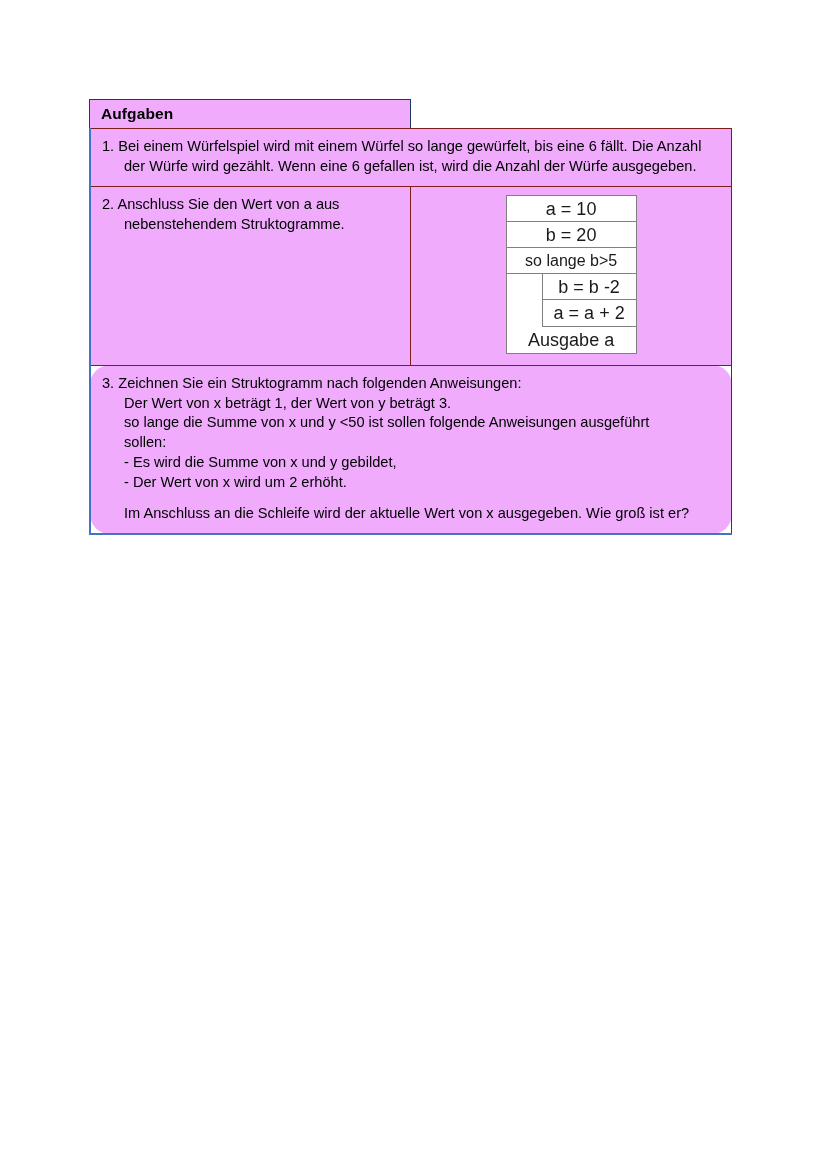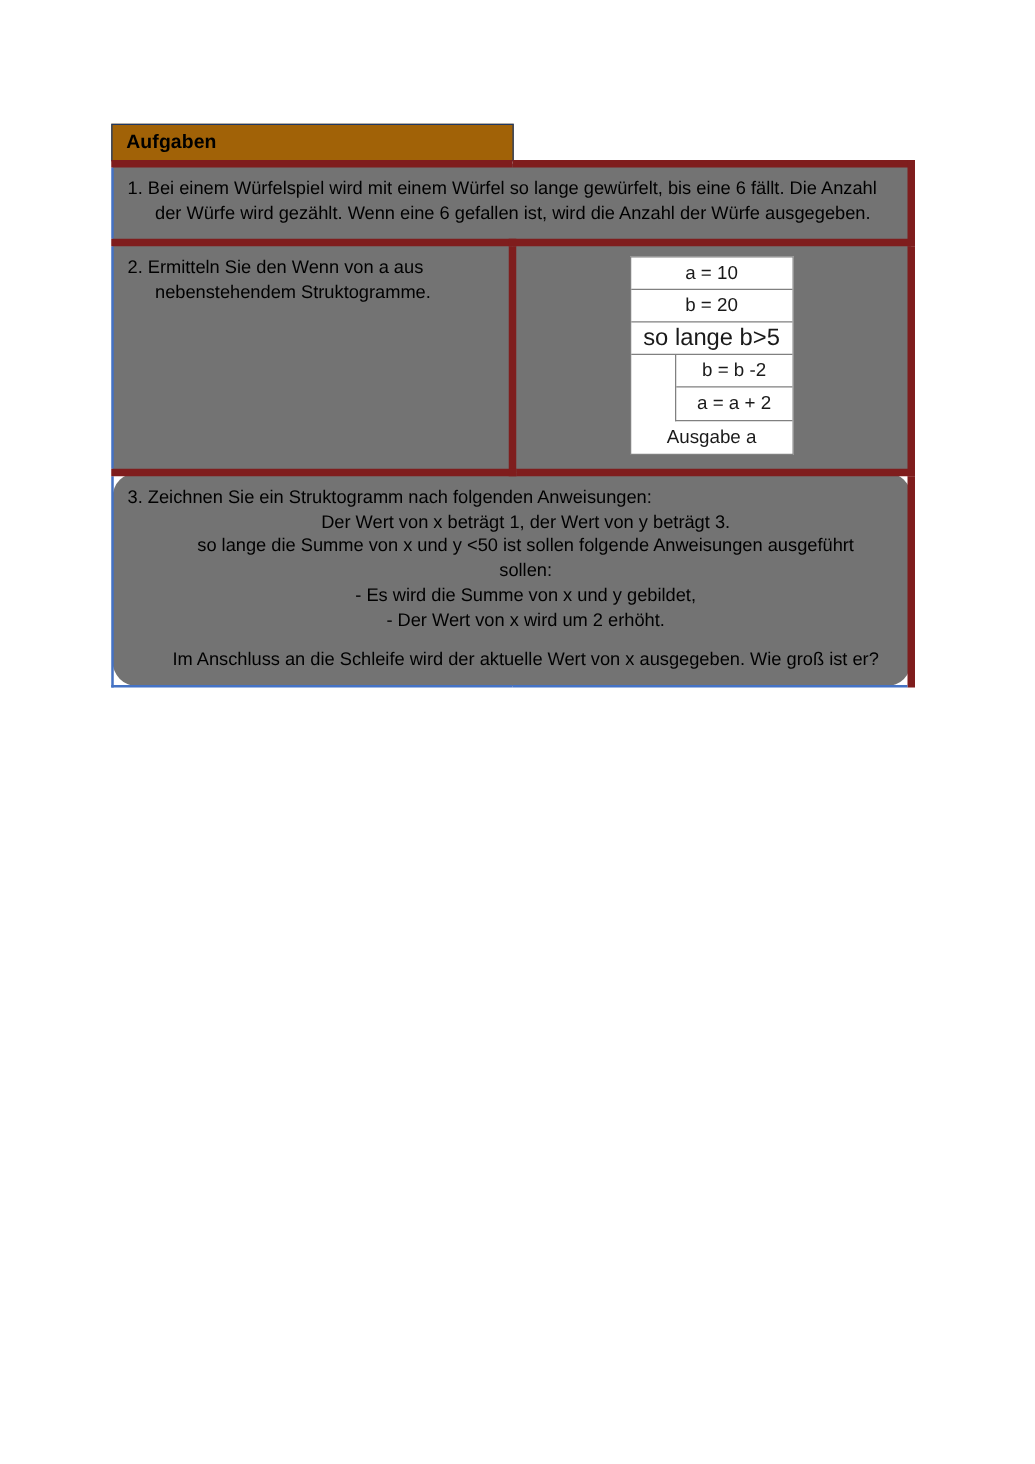--- a/index.html
+++ b/index.html
@@ -25,45 +25,45 @@
   .worksheet {
     position: absolute;
     left: 89px;
     top: 99px;
     width: 643px;
   }
 
   .hdr-row {
     width: 322px;
     box-sizing: border-box;
-    background: #a16207;
+    background: #f0abfc;
     border: 1.6px solid #1F3864;
     height: 30px;
     display: flex;
     align-items: center;
     padding-left: 11px;
   }
   .hdr-title {
     font-size: 15.5px;
     font-weight: bold;
     color: #000;
     letter-spacing: 0.1px;
   }
 
   .tbl {
     border-collapse: collapse;
     width: 643px;
     table-layout: fixed;
     margin-top: -1px;
   }
   .tbl td {
-    border: 6px solid #7f1d1d;
+    border: 1px solid #7f1d1d;
     vertical-align: top;
     padding: 0;
-    background: #737373;
+    background: #f0abfc;
   }
   
   .tbl tr td:first-child { border-left: 2px solid #4472C4; }
   .tbl tr:last-child td { border-bottom: 2px solid #4472C4; border-radius: 20px; }
 
   .cell-pad {
     padding: 8px 9px 9px 11px;
   }
 
   
@@ -73,21 +73,21 @@
     color: #000;
     padding-left: 22px;
     text-indent: -22px;
   }
   .task .num { }
   .tlines {
     font-size: 14.6px;
     line-height: 1.36;
   }
   .tline { white-space: pre-wrap; }
-  .tline.indent { padding-left: 22px; text-align: center; }
+  .tline.indent { padding-left: 22px; }
   .tline.spacer { height: 11px; }
 
   .row2-left { height: 178px; width: 322px; }
   .row2-right { width: 319px; }
 
   
   .nsd-wrap {
     display: flex;
     justify-content: center;
     padding-top: 8px;
@@ -96,31 +96,31 @@
     width: 131px;
     border: 1.4px solid #808080;
     box-sizing: border-box;
     background: #fff;
   }
   .nsd-box {
     border-bottom: 1.4px solid #808080;
     height: 26px;
     line-height: 26px;
     text-align: center;
-    font-size: 15px;
+    font-size: 18px;
     color: #1a1a1a;
     box-sizing: border-box;
   }
   .nsd-box.last { border-bottom: none; }
   .nsd-loop-head {
     border-bottom: 1.4px solid #808080;
     height: 26px;
     line-height: 26px;
     text-align: center;
-    font-size: 19px;
+    font-size: 16px;
     color: #1a1a1a;
     box-sizing: border-box;
   }
   .nsd-loop-body {
     margin-left: 35px;
     border-left: 1.4px solid #808080;
     border-bottom: 1.4px solid #808080;
     box-sizing: border-box;
   }
   .nsd-loop-body .nsd-box:last-child { border-bottom: none; }
@@ -166,21 +166,21 @@
             </div>
           </div>
         </td>
       </tr>
 
       <tr>
         <td class="row2-left">
           <div class="cell-pad">
             <div class="task">
               <span class="num">2.</span>
-              <span>Ermitteln Sie den Wenn von a aus</span><br>
+              <span>Anschluss Sie den Wert von a aus</span><br>
               <span>nebenstehendem Struktogramme.</span>
             </div>
           </div>
         </td>
         <td class="row2-right">
           <div class="nsd-wrap">
             <div class="nsd">
               <div class="nsd-box">a = 10</div>
               <div class="nsd-box">b = 20</div>
               <div class="nsd-loop-head">so lange b&gt;5</div>

